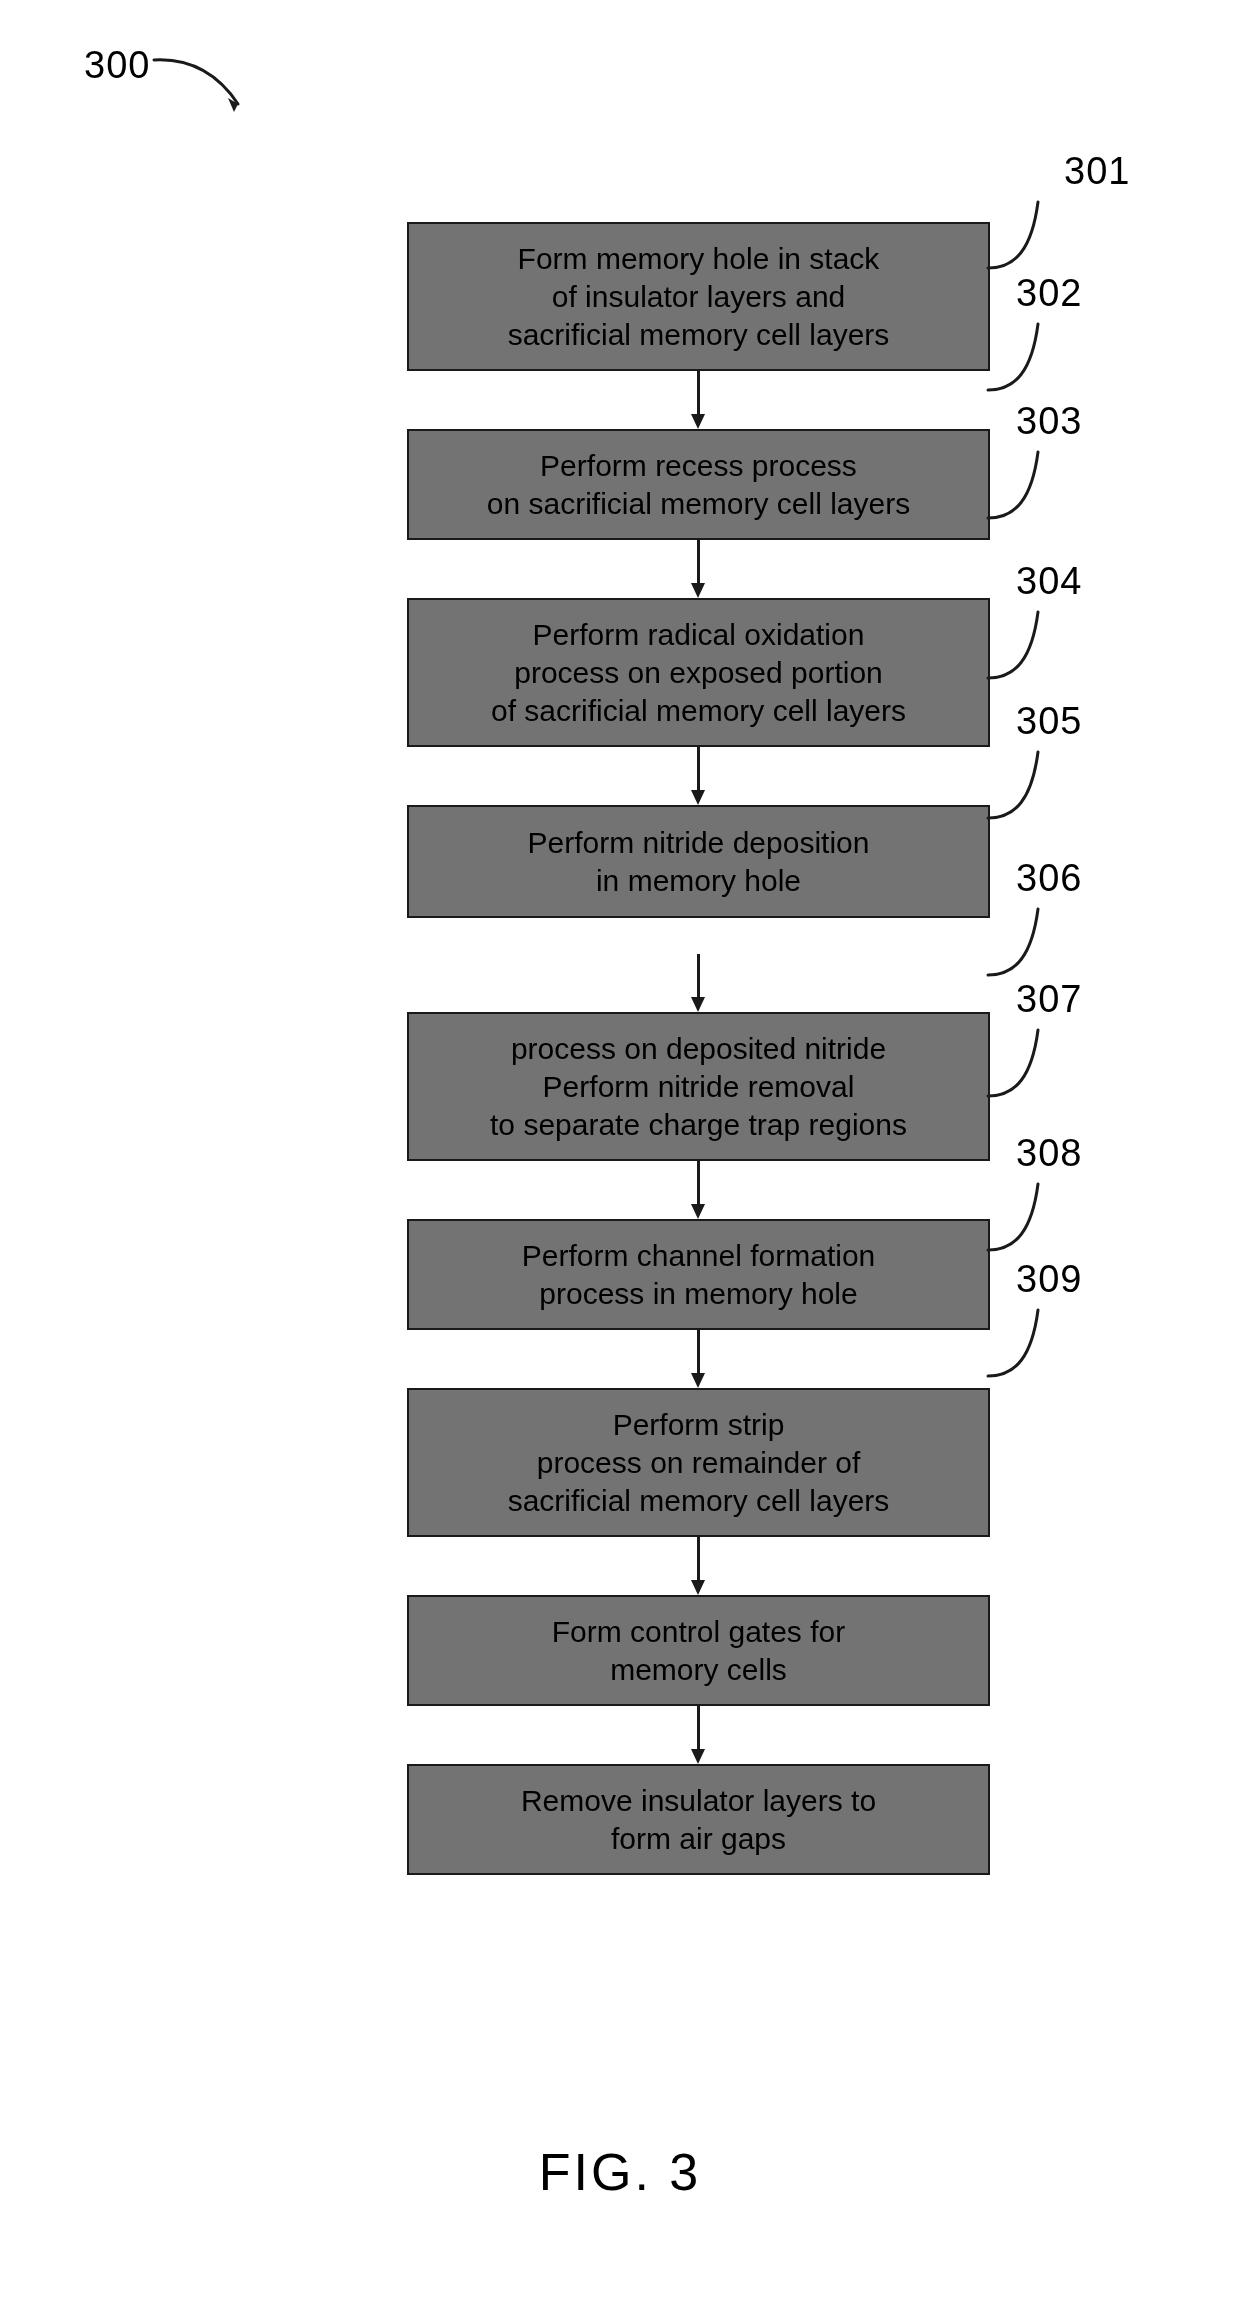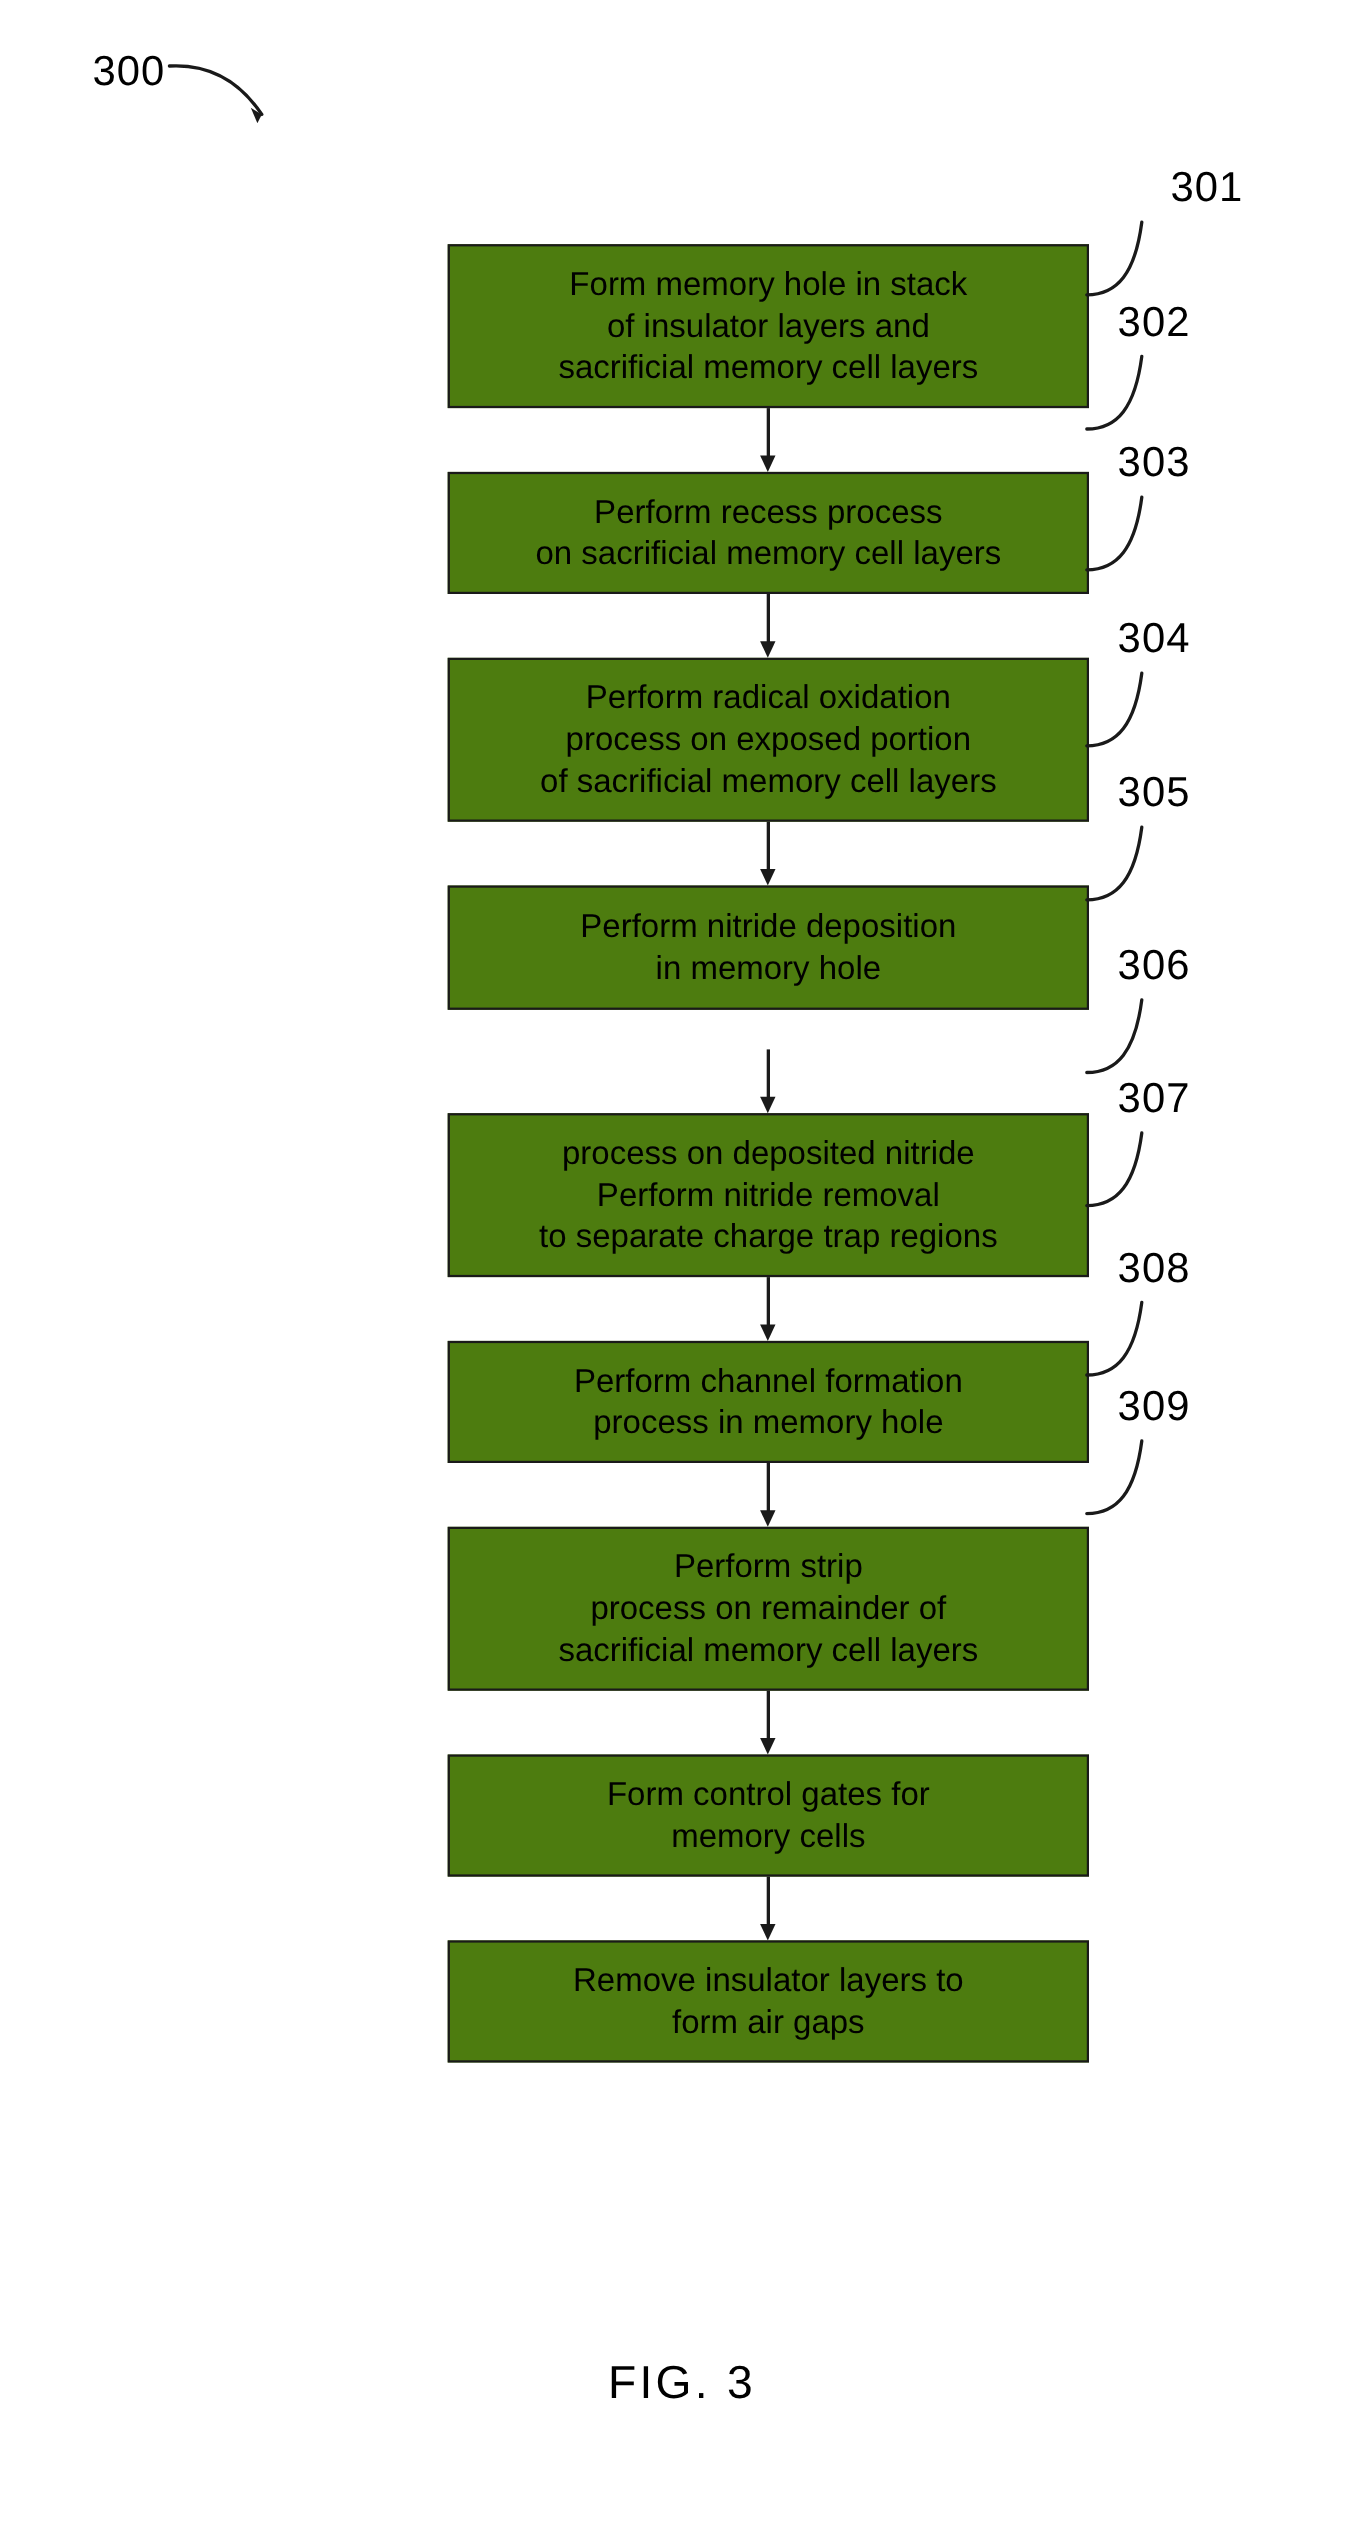--- a/index.html
+++ b/index.html
@@ -47,21 +47,21 @@
     width: 1240px;
     height: 2315px;
   }
 
   .step {
     position: absolute;
     left: 407px;
     width: 583px;
     box-sizing: border-box;
     border: 2.5px solid #1a1a1a;
-    background: #4d7c0f;
+    background: #737373;
     display: flex;
     flex-direction: column;
     align-items: center;
     justify-content: center;
     padding: 4px 2px;
   }
   .step-line {
     display: block;
     font-size: 30px;
     line-height: 38px;
@@ -107,21 +107,21 @@
     height: 74px;
   }
 
   
   .caption {
     position: absolute;
     left: 0;
     top: 2142px;
     width: 1240px;
     text-align: center;
-    font-size: 42px;
+    font-size: 52px;
     letter-spacing: 3px;
     color: #000;
   }
 </style>
 </head>
 <body>
 
 <div id="page-root">
 
   <div class="fig-ref-300">300</div>

